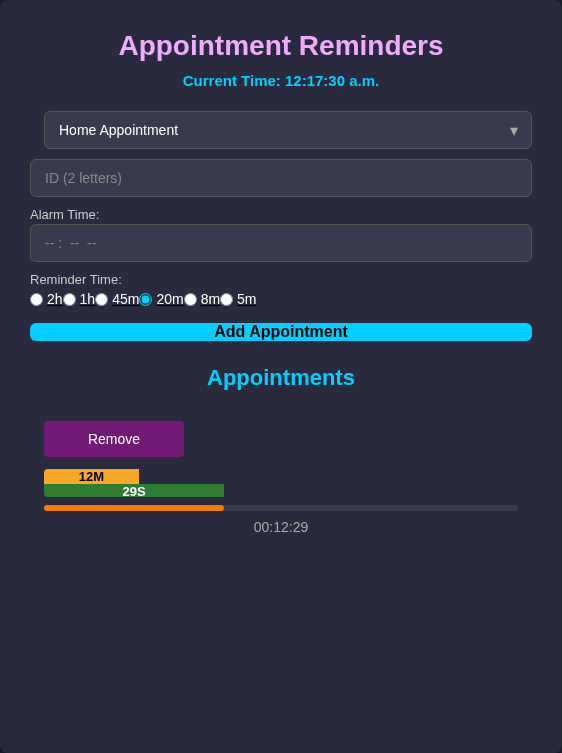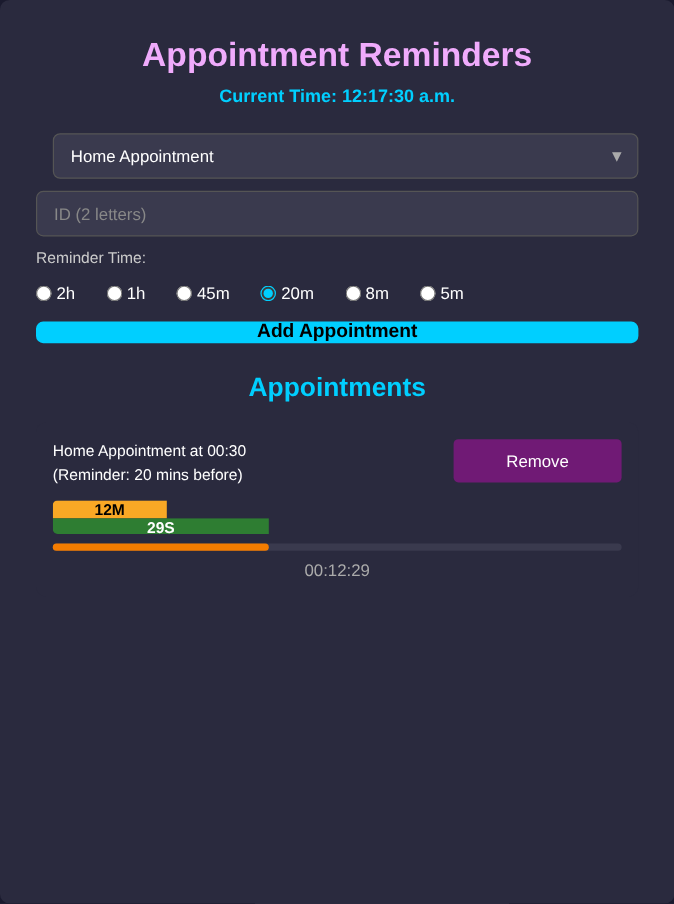--- a/index.html
+++ b/index.html
@@ -100,23 +100,24 @@
       border-radius: 6px;
       padding: 10px 14px;
       font-size: 14px;
       width: 100%;
       outline: none;
     }
 
     .reminder-group {
       display: flex;
       align-items: center;
-      gap: 26px;
+      gap: 0;
       flex-wrap: wrap;
-      margin-top: 14px;
+      margin-top: 4px;
+      text-decoration: underline;
     }
 
     .radio-label {
       display: flex;
       align-items: center;
       gap: 4px;
       color: #ffffff;
       font-size: 14px;
       cursor: pointer;
     }
@@ -257,20 +258,24 @@
       <select class="select-dropdown">
         <option>Home Appointment</option>
         <option>Doctor Appointment</option>
         <option>Work Appointment</option>
         <option>Other</option>
       </select>
     </div>
 
     <input class="text-input" type="text" placeholder="ID (2 letters)" style="">
 
+    <div>
+      <div class="label-text">Alarm Time:</div>
+      <input class="time-input" type="text" value="-- :  --  --" style="">
+    </div>
 
     <div>
       <div class="label-text">Reminder Time:</div>
       <div class="reminder-group">
         <label class="radio-label">
           <input type="radio" name="reminder" value="2h" style=""> 
             <span>2h</span>
         </label>
         <label class="radio-label">
           <input type="radio" name="reminder" value="1h" style=""> 
@@ -296,24 +301,20 @@
     </div>
 
     <button class="add-button">Add Appointment</button>
 
   </div>
 
   <h2 class="section-title">Appointments</h2>
 
   <div class="appointment-card">
     <div class="appointment-header">
-      <div class="appointment-info">
-        <div>Home Appointment at 00:30</div>
-        <div>(Reminder: 20 mins before)</div>
-      </div>
       <button class="remove-button">Remove</button>
     </div>
 
     <div class="progress-bar-row">
       <div class="progress-blue"></div>
       <div class="progress-yellow">
         <span>12M</span>
       </div>
       <div class="progress-green">
         <span>29S</span>

